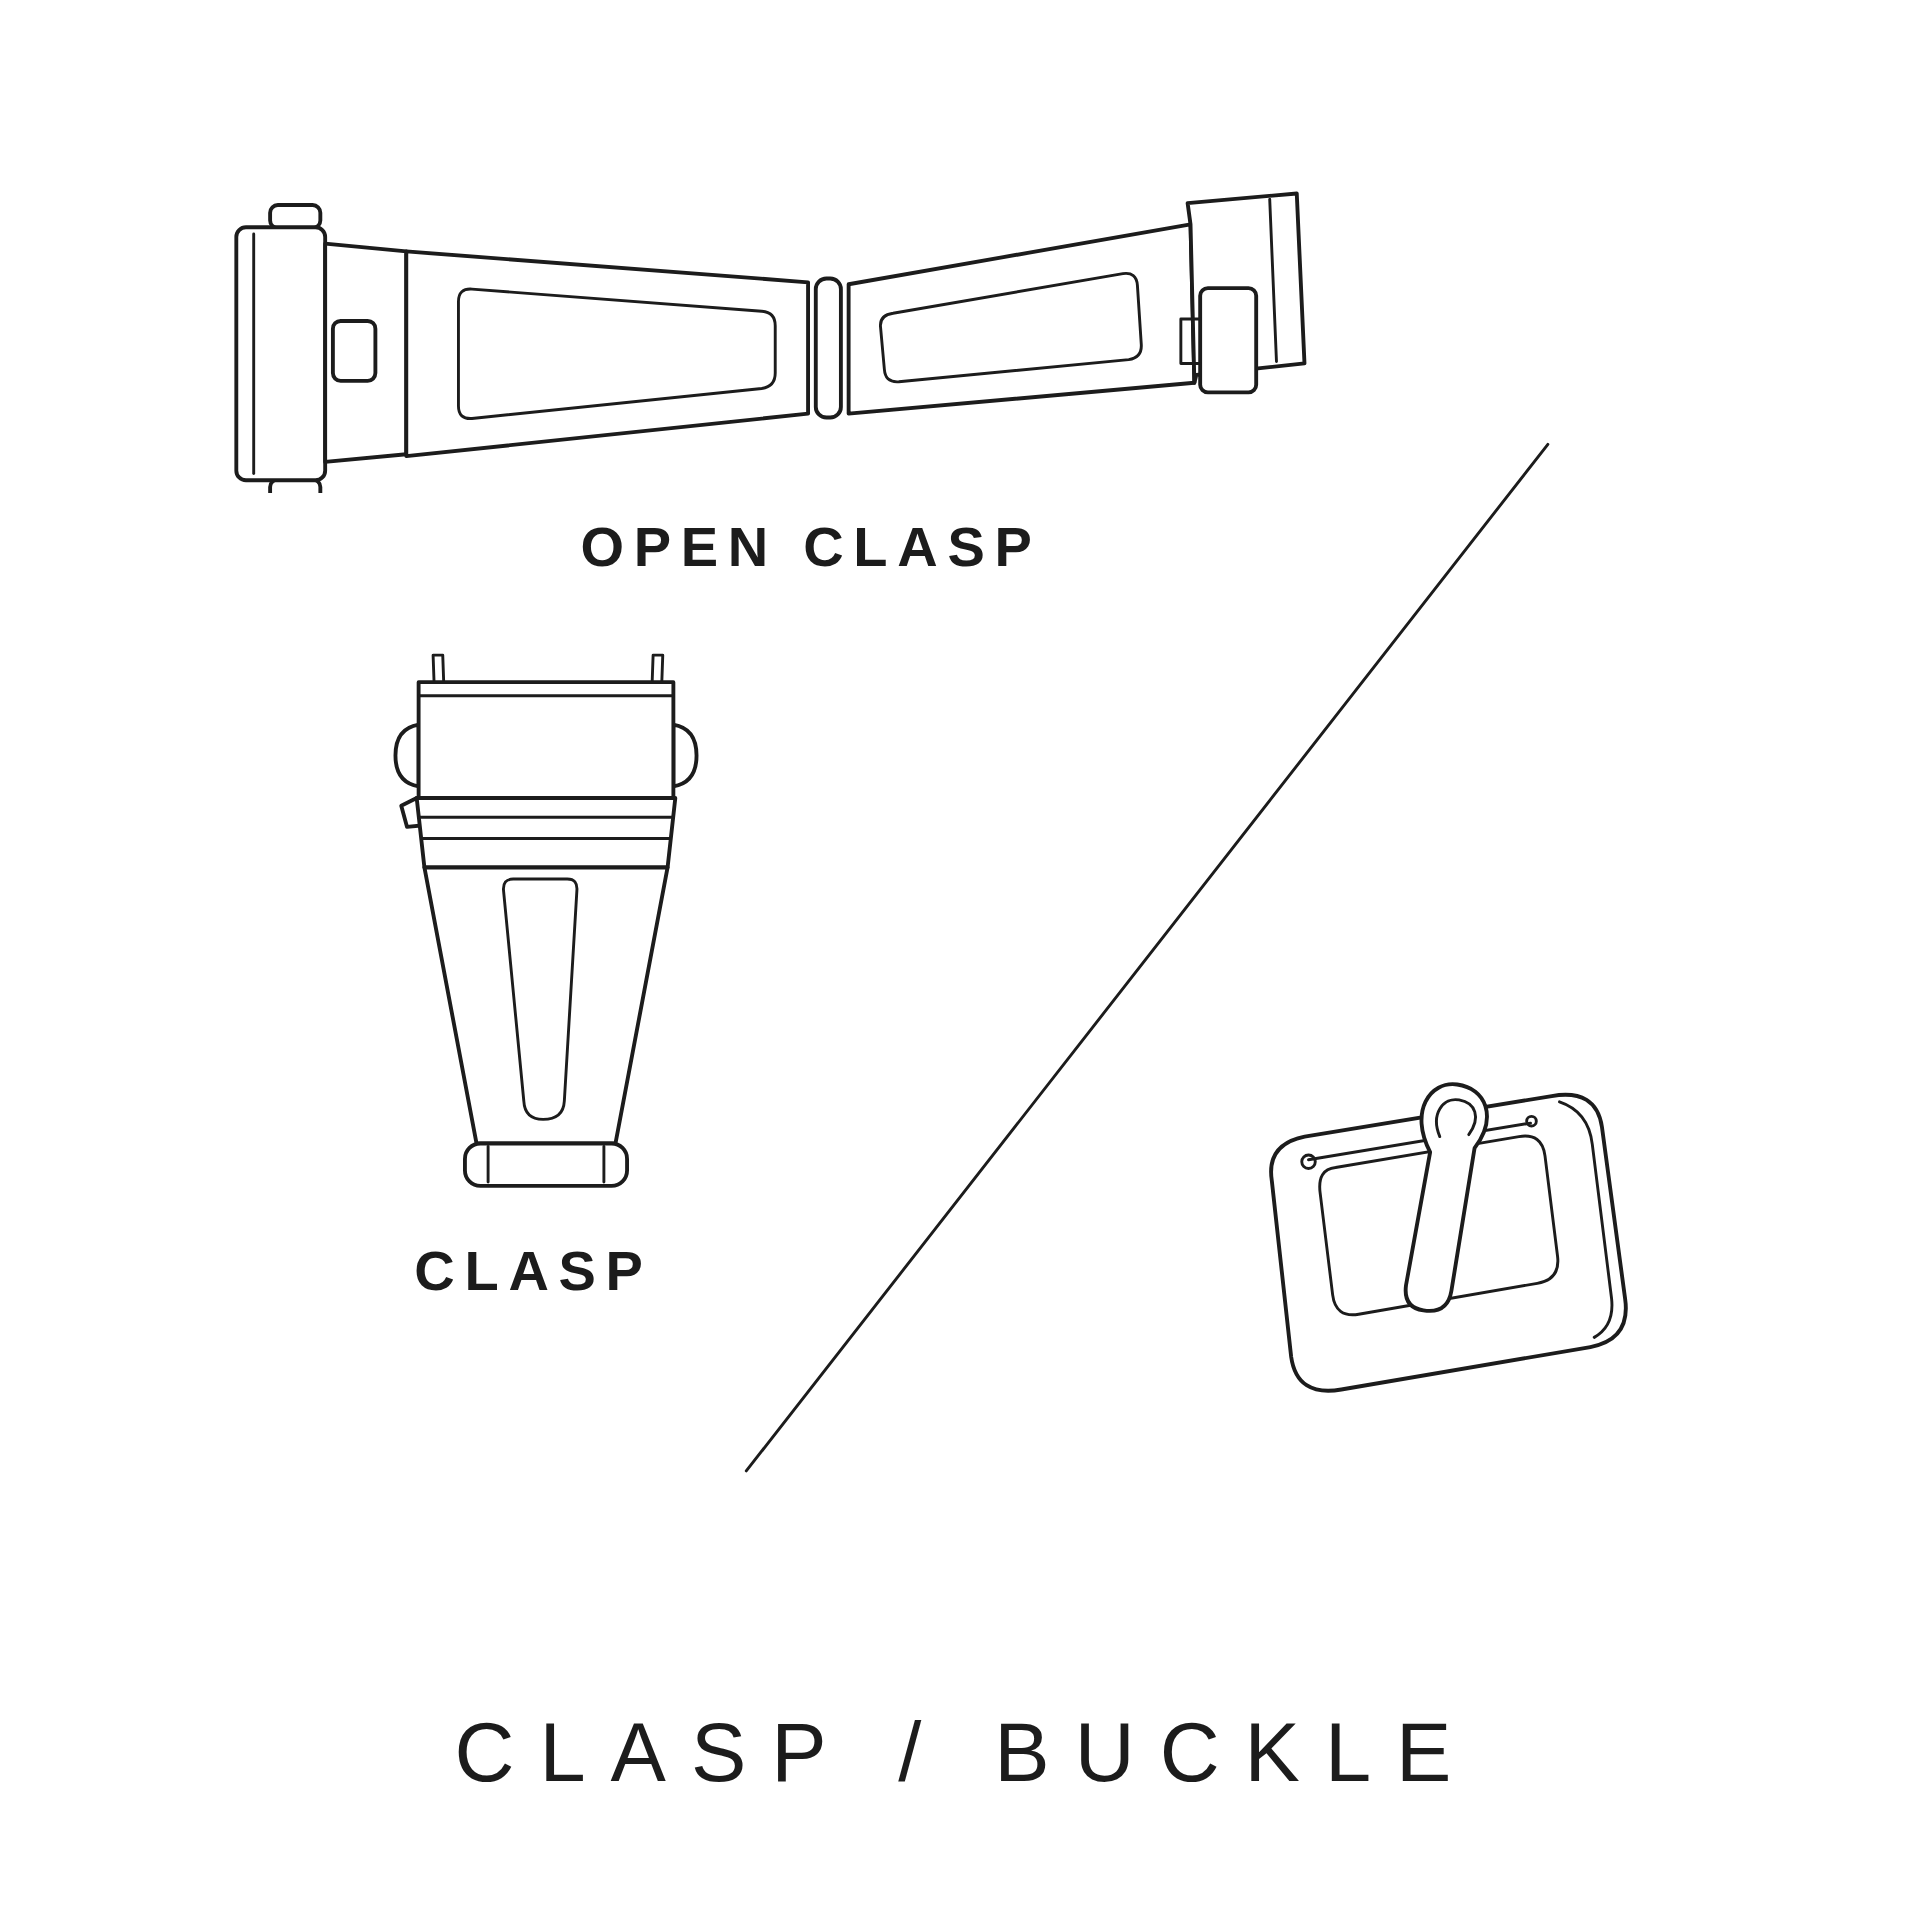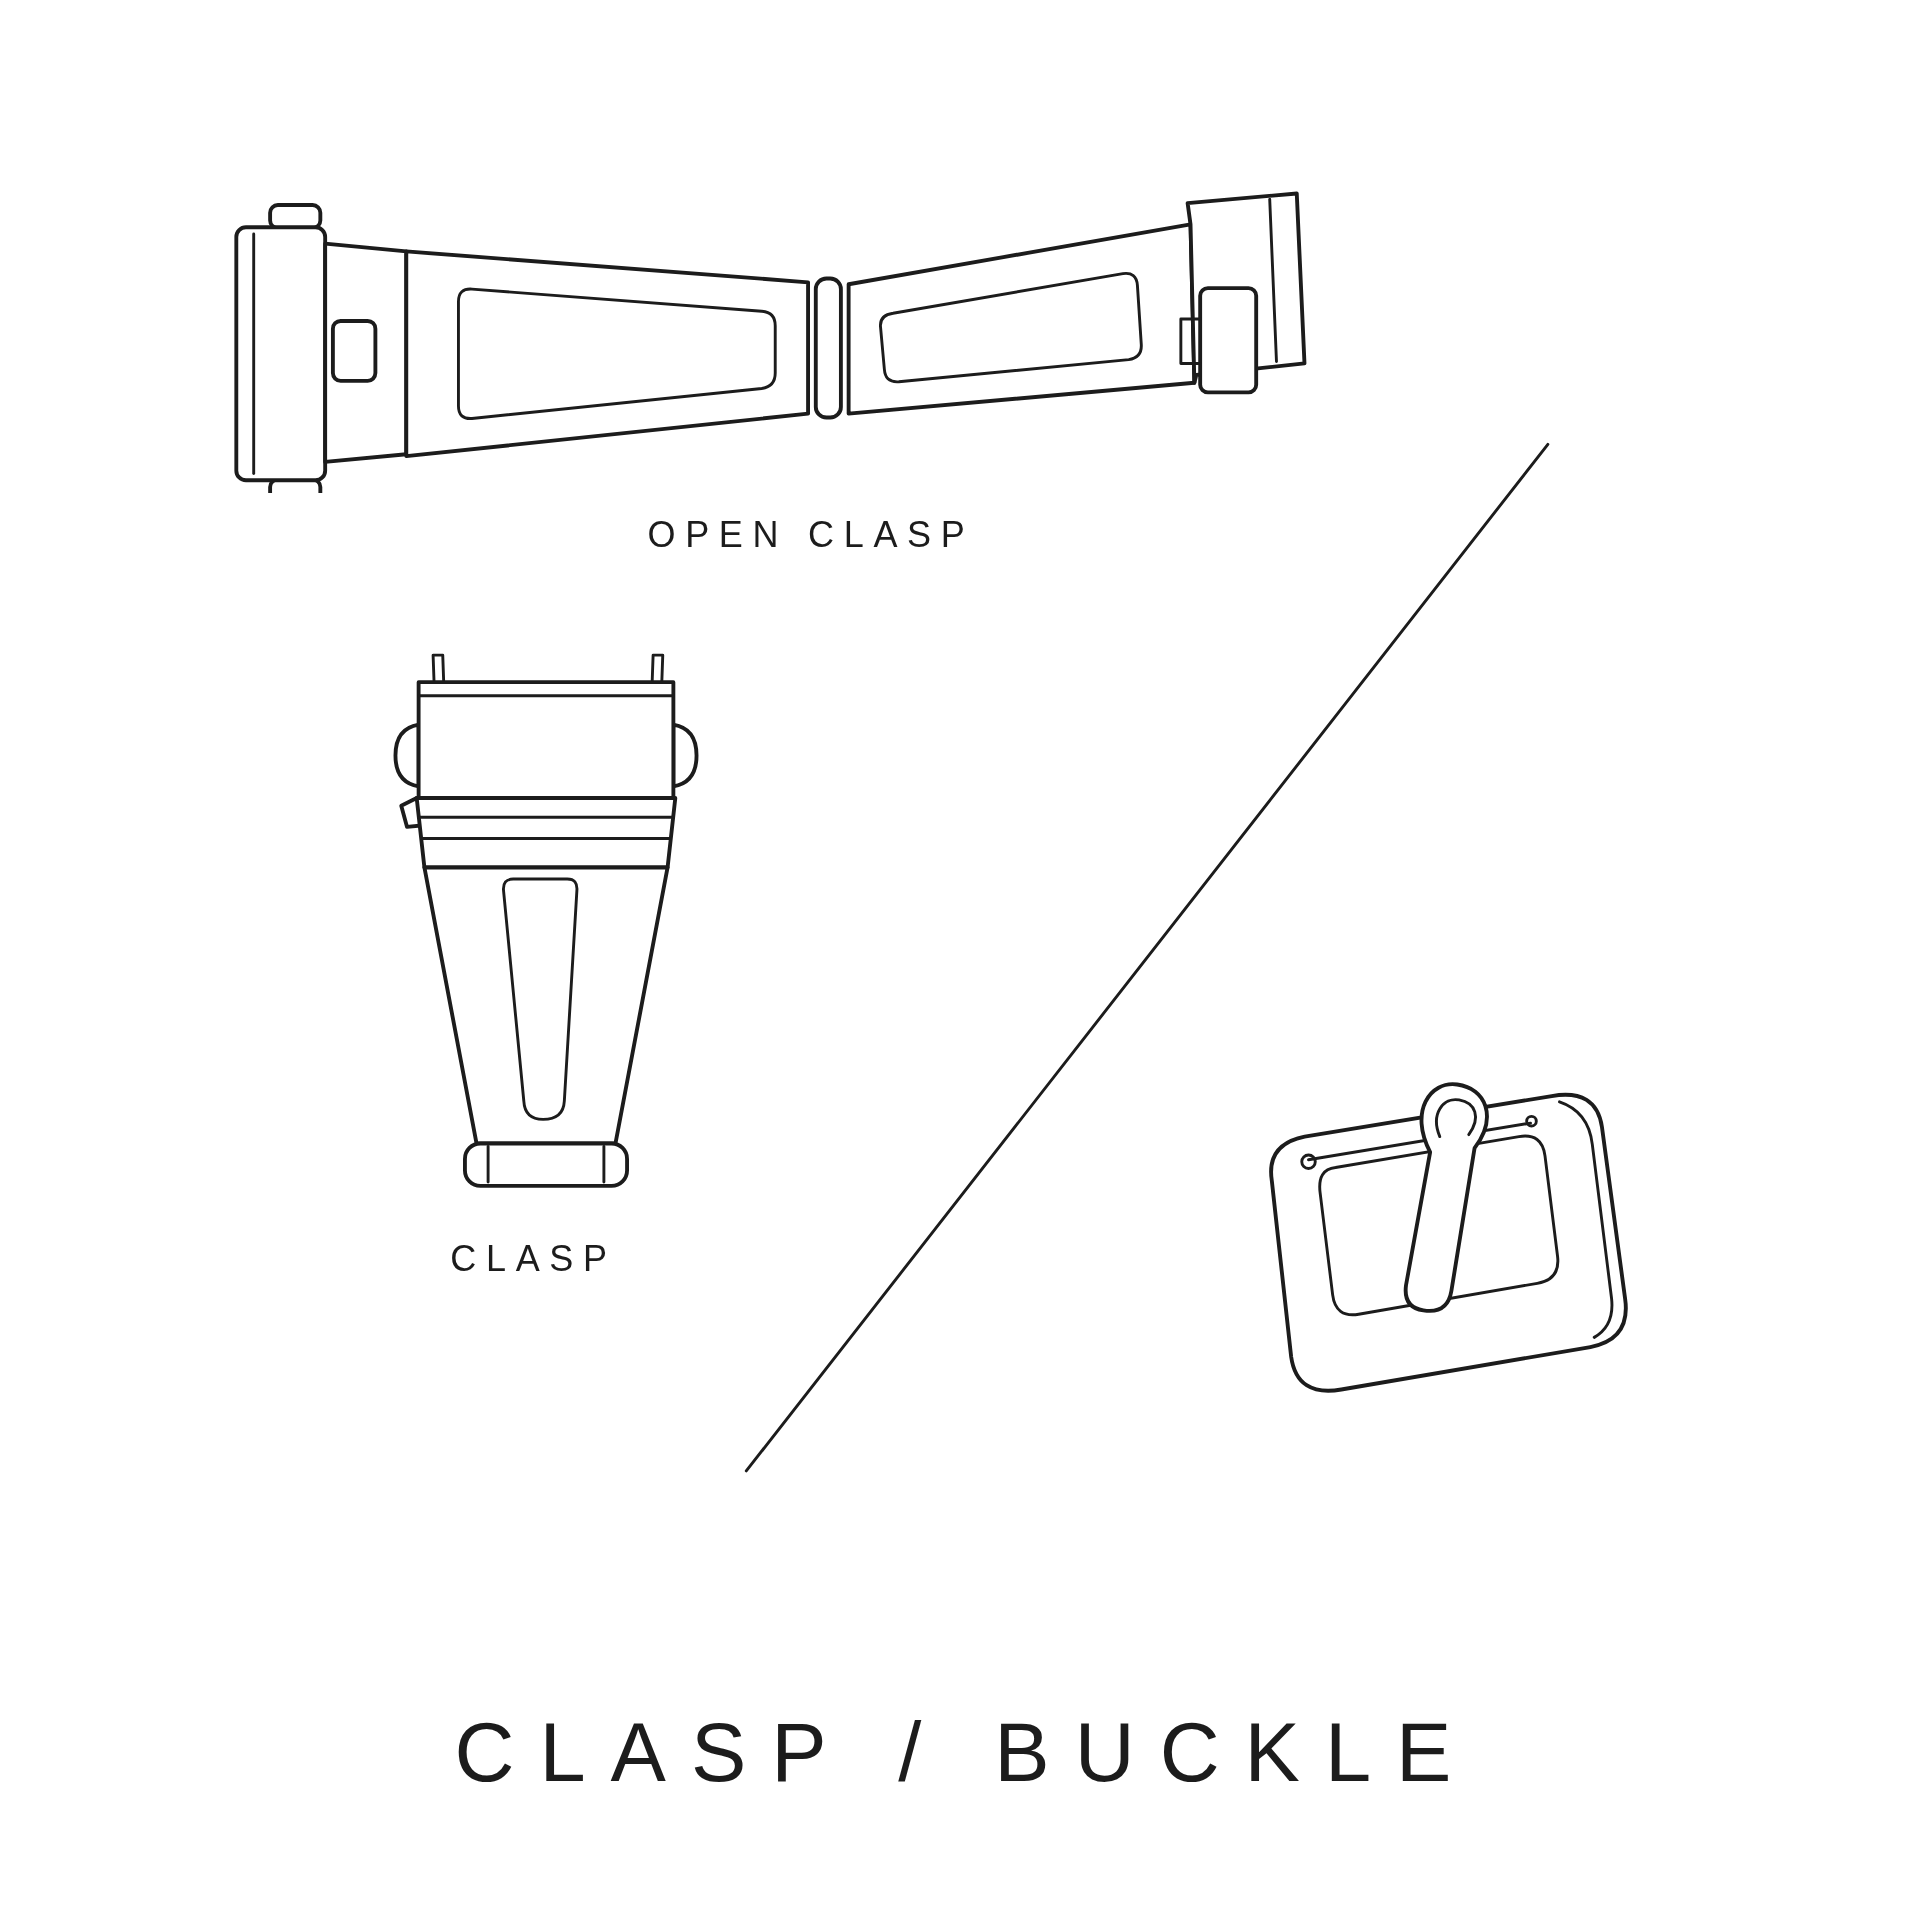--- a/index.html
+++ b/index.html
@@ -11,22 +11,22 @@
     overflow:hidden;
     font-family:"Liberation Sans", sans-serif;
   }
   .fig { position:absolute; }
   .ln    { fill:none;        stroke:var(--ink); stroke-width:4; stroke-linecap:round; stroke-linejoin:round; }
   .solid { fill:var(--bg);   stroke:var(--ink); stroke-width:4; stroke-linecap:round; stroke-linejoin:round; }
   .thin  { stroke-width:3; }
   .caption {
     position:absolute;
     color:var(--ink);
-    font-size:36px;
-    font-weight:400;
+    font-size:56px;
+    font-weight:700;
     letter-spacing:9.7px;
     text-align:center;
     white-space:nowrap;
   }
   .big-title {
     position:absolute;
     left:0; top:1705px; width:1931px;
     color:var(--ink);
     font-size:83px;
     font-weight:500;

